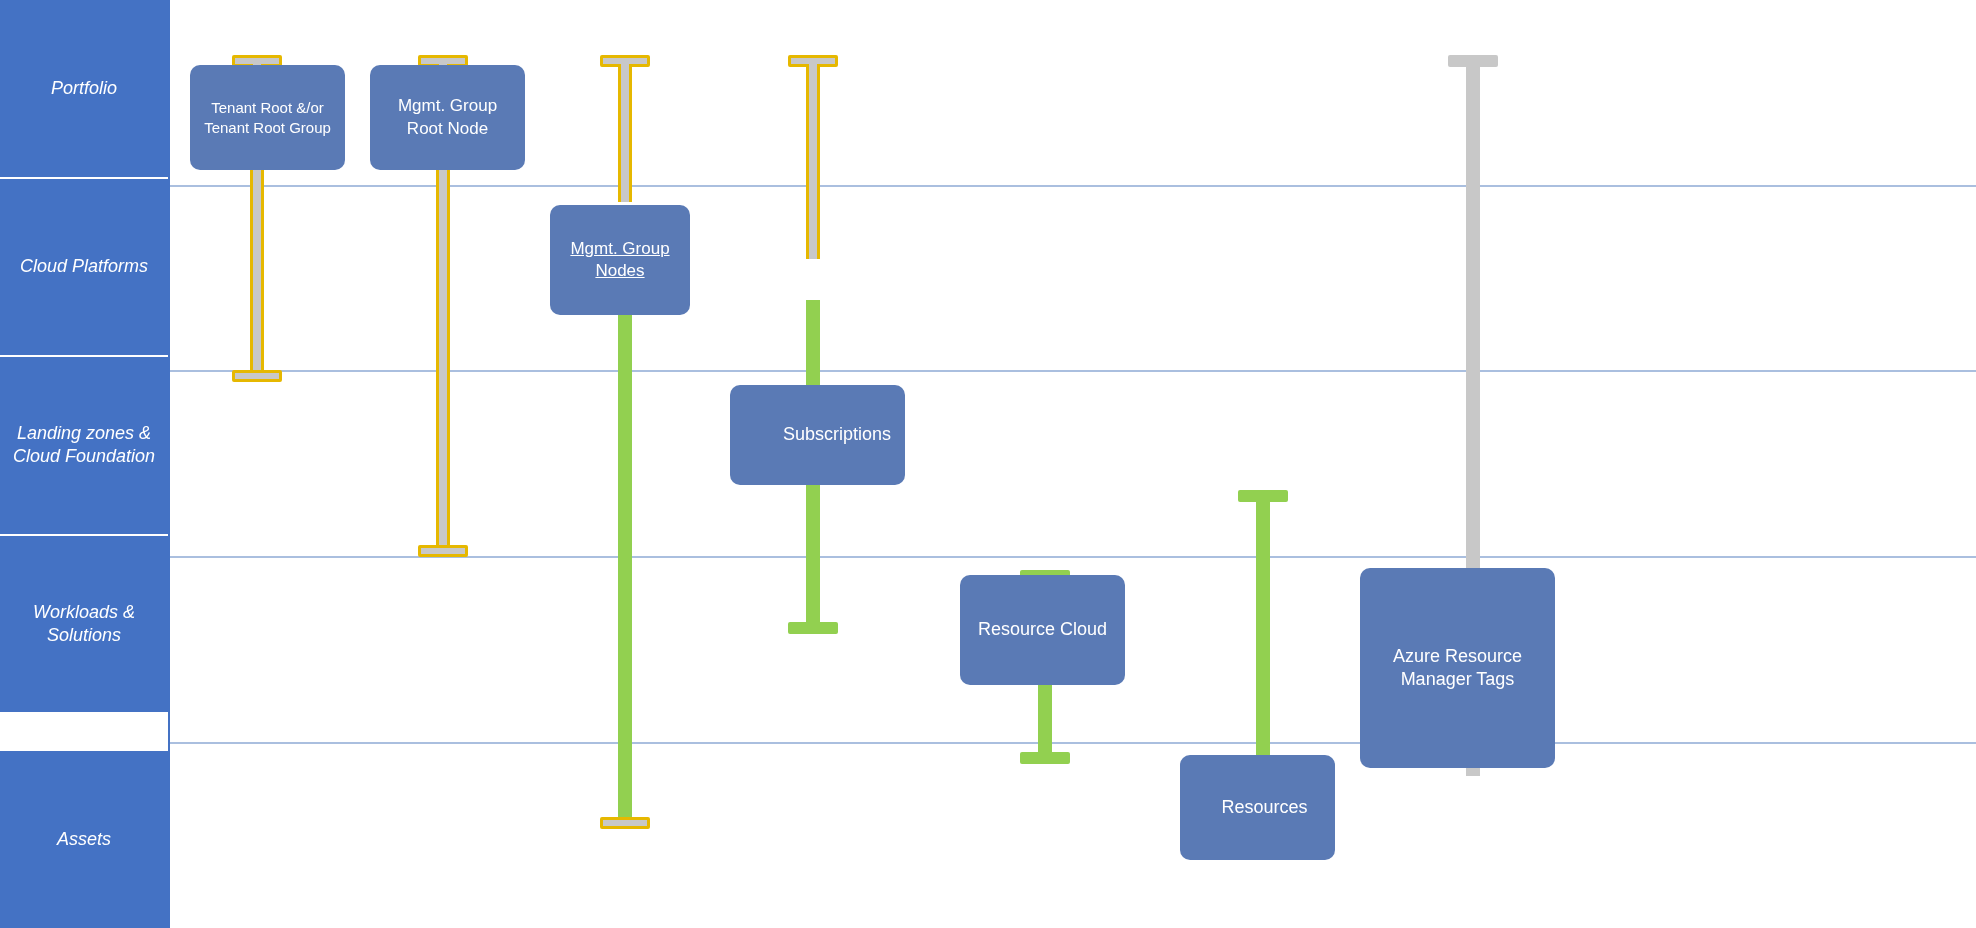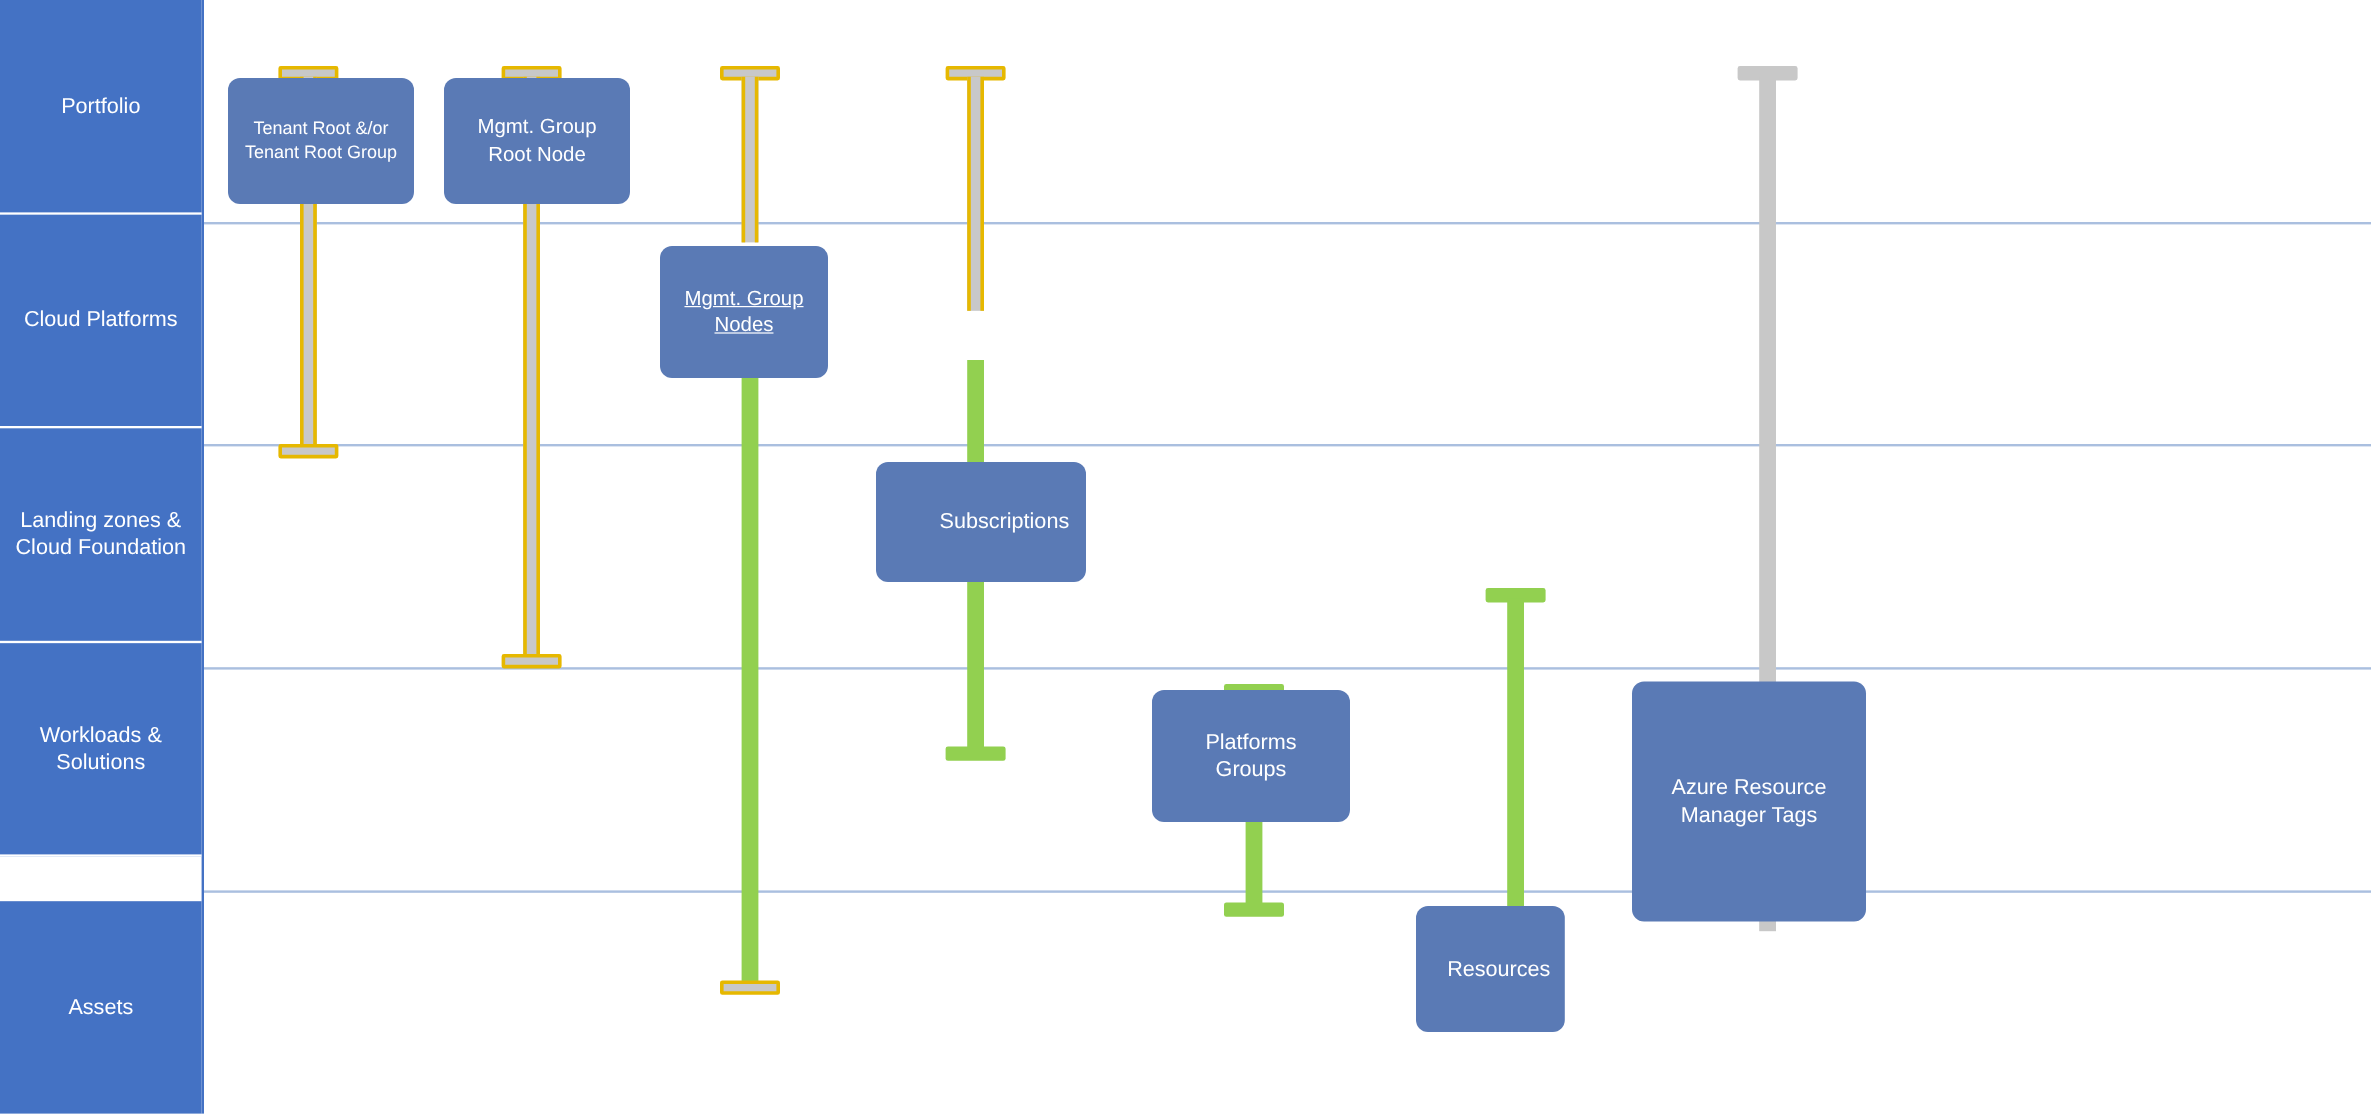--- a/index.html
+++ b/index.html
@@ -41,20 +41,21 @@
       border-bottom: none;
       margin-top: 37px;
     }
 
     .sidebar-label {
       color: #fff;
       font-size: 18px;
       font-weight: 500;
       text-align: center;
       line-height: 1.3;
+      font-style: italic;
     }
 
     
     .main-area {
       flex: 1;
       position: relative;
       background: #fff;
     }
 
     
@@ -166,30 +167,30 @@
       <span>Subscriptions</span>
     </div>
 
     <div class="conn-wrapper" style="left: 850px; top: 570px; width: 50px;">
       <div style="position:absolute; top:0; left:0; width:50px; height:12px; background:#92d050; border-radius:2px;"></div>
       <div style="position:absolute; top:9px; left:18px; width:14px; height:175px; background:#92d050;"></div>
       <div style="position:absolute; top:182px; left:0; width:50px; height:12px; background:#92d050; border-radius:2px;"></div>
     </div>
 
     <div class="node-box" style="left: 790px; top: 575px; width: 165px; height: 110px; font-size:18px;">
-      <span>Platforms Groups</span>
+      <span>Resource Cloud</span>
     </div>
 
     <div class="conn-wrapper" style="left: 1068px; top: 490px; width: 50px;">
       <div style="position:absolute; top:0; left:0; width:50px; height:12px; background:#92d050; border-radius:2px;"></div>
       <div style="position:absolute; top:9px; left:18px; width:14px; height:275px; background:#92d050;"></div>
       <div style="position:absolute; top:282px; left:0; width:50px; height:12px; background:#92d050; border-radius:2px;"></div>
     </div>
 
-    <div class="node-box" style="left: 1010px; top: 755px; width: 124px; height: 105px; font-size:18px;padding-left:28px;">
+    <div class="node-box" style="left: 1010px; top: 755px; width: 155px; height: 105px; font-size:18px;padding-left:28px;">
       <span>Resources</span>
     </div>
 
     <div class="conn-wrapper" style="left: 1278px; top: 55px; width: 50px;">
       <div style="position:absolute; top:0; left:0; width:50px; height:12px; background:#c8c8c8; border-radius:2px;"></div>
       <div style="position:absolute; top:9px; left:18px; width:14px; height:712px; background:#c8c8c8;"></div>
 
     </div>
 
     <div class="node-box" style="left: 1190px; top: 568px; width: 195px; height: 200px; font-size:18px;">

